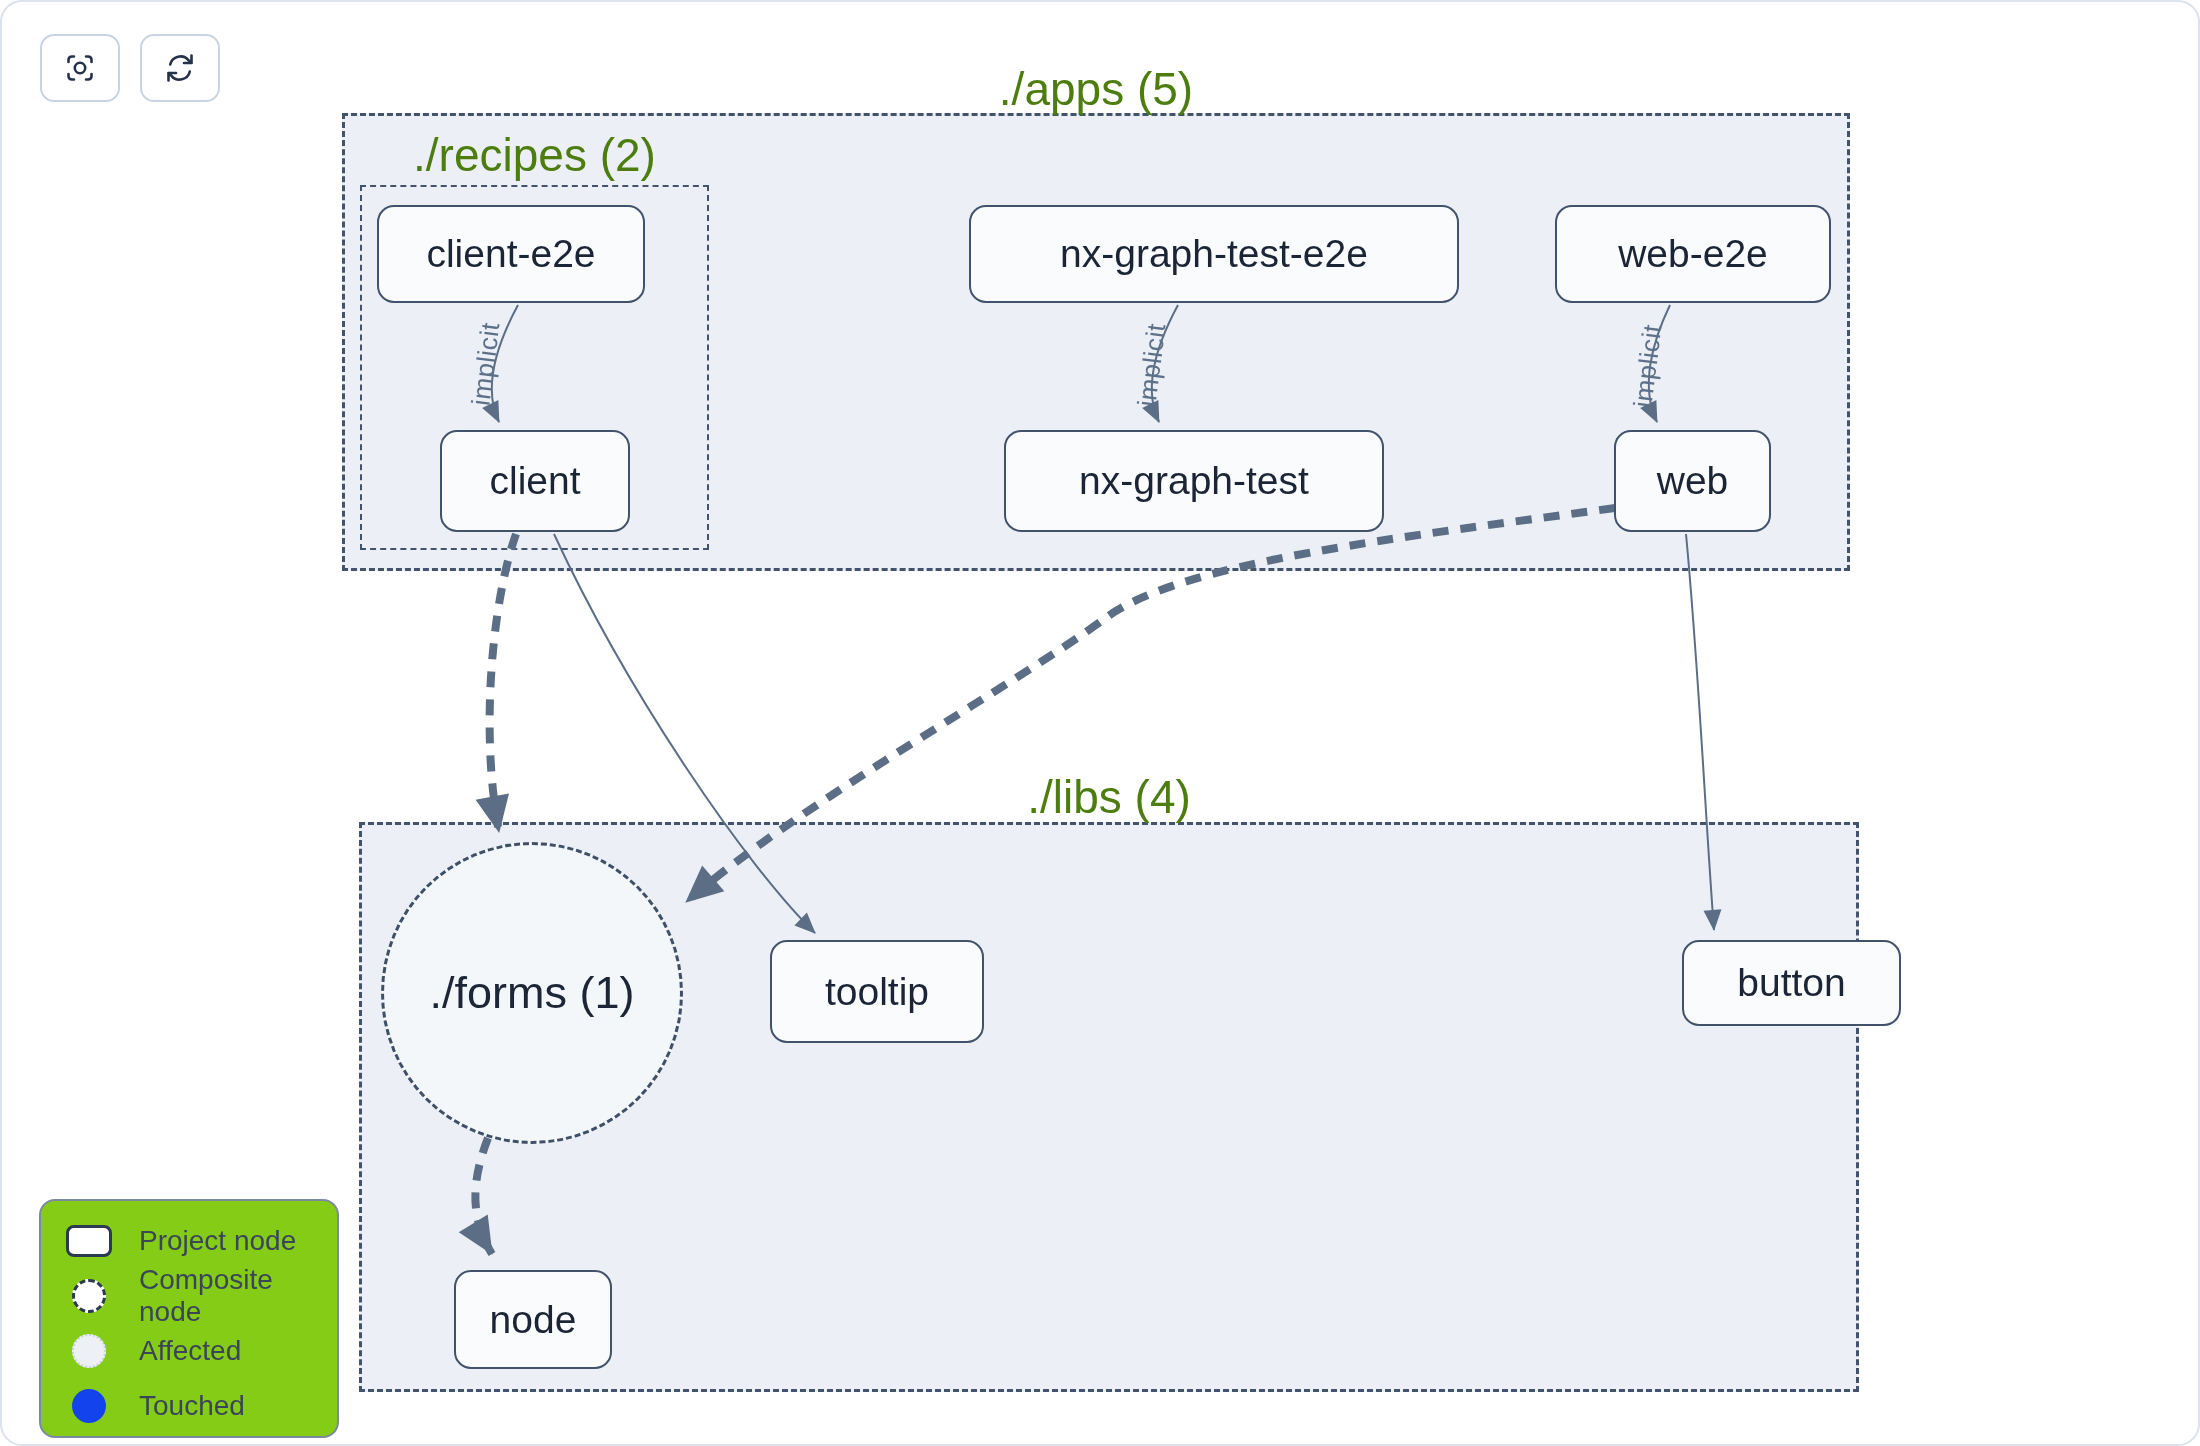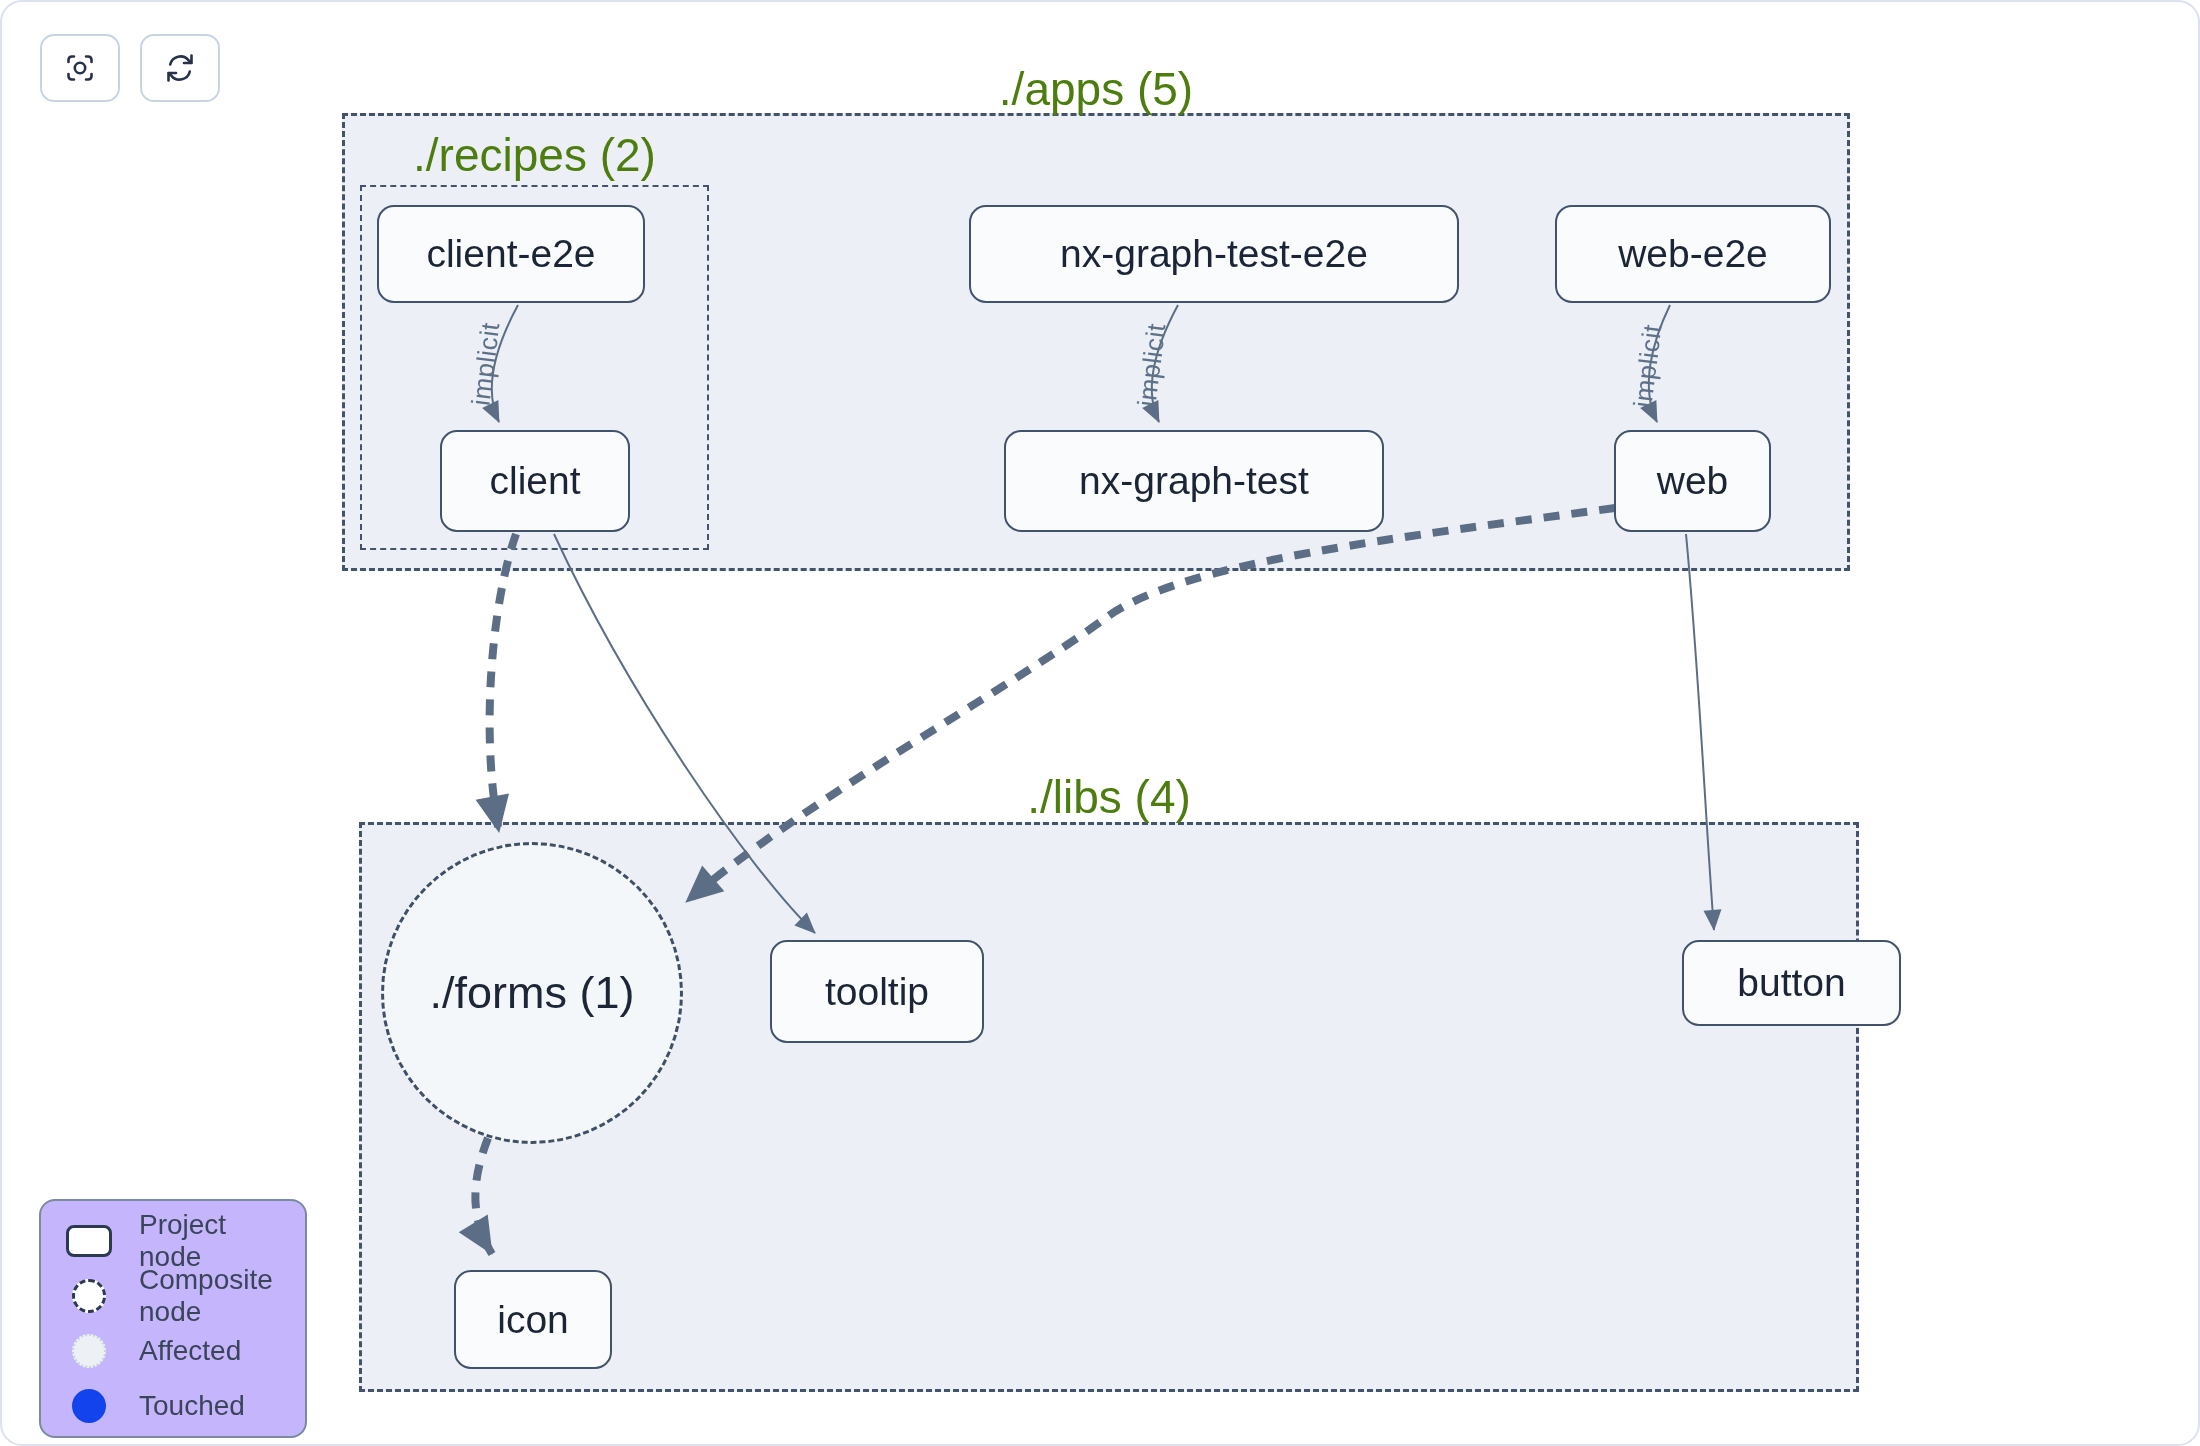--- a/index.html
+++ b/index.html
@@ -21,21 +21,21 @@
   
   svg.edges{position:absolute;left:0;top:0;z-index:3;}
   .implicit{position:absolute;color:#5e7088;font-size:26px;letter-spacing:.5px;
     transform:translate(-50%,-50%) rotate(-83deg);z-index:3;white-space:nowrap;}
   
   .toolbar{position:absolute;left:38px;top:32px;display:flex;gap:20px;z-index:6;}
   .tool-btn{width:80px;height:68px;background:#fff;border:2px solid #c9d4e2;border-radius:14px;
     display:flex;align-items:center;justify-content:center;box-sizing:border-box;cursor:pointer;padding:0;}
   .tool-btn svg{stroke:#25324a;fill:none;stroke-width:2.6;stroke-linecap:round;stroke-linejoin:round;}
   
-  .legend{position:absolute;left:37px;top:1197px;width:268px;background:#c4b5fd;border:2px solid #7c8aa0;
+  .legend{position:absolute;left:37px;top:1197px;width:300px;background:#84cc16;border:2px solid #7c8aa0;
     border-radius:16px;box-sizing:border-box;z-index:6;padding:18px 20px 8px 24px;display:flex;flex-direction:column;gap:11px;}
   .legend-row{display:flex;align-items:center;gap:26px;height:44px;}
   .legend-swatch{flex:0 0 48px;display:flex;align-items:center;justify-content:center;}
   .lg-rect{width:46px;height:32px;border:3px solid #2c3a4f;border-radius:8px;background:#fff;box-sizing:border-box;}
   .lg-dash{width:34px;height:34px;border:3px dashed #2c3a4f;border-radius:50%;background:#fff;box-sizing:border-box;}
   .lg-affected{width:34px;height:34px;border:2px dotted #c9d2dd;border-radius:50%;background:#edf1f6;box-sizing:border-box;}
   .lg-touched{width:34px;height:34px;border-radius:50%;box-sizing:border-box;}
   .legend-label{color:#3b4559;font-size:28px;}
 </style>
 </head>
@@ -83,21 +83,21 @@
   <div class="implicit" style="left:1646px;top:364px;">implicit</div>
 
   <div class="node" style="left:375px;top:203px;width:268px;height:98px;">client-e2e</div>
   <div class="node" style="left:438px;top:428px;width:190px;height:102px;">client</div>
   <div class="node" style="left:948px;top:203px;width:490px;height:98px;margin-left:19px;">nx-graph-test-e2e</div>
   <div class="node" style="left:1002px;top:428px;width:380px;height:102px;">nx-graph-test</div>
   <div class="node" style="left:1553px;top:203px;width:276px;height:98px;">web-e2e</div>
   <div class="node" style="left:768px;top:938px;width:214px;height:103px;">tooltip</div>
   <div class="node" style="left:1612px;top:428px;width:157px;height:102px;">web</div>
   <div class="node" style="left:1680px;top:938px;width:219px;height:86px;">button</div>
-  <div class="node" style="left:452px;top:1268px;width:158px;height:99px;">icon</div>
+  <div class="node" style="left:452px;top:1268px;width:158px;height:99px;">node</div>
 
   <div class="toolbar">
     <button class="tool-btn" title="">
       <svg width="36" height="36" viewBox="0 0 36 36">
         <path d="M6.5 12 V10 Q6.5 6.5 10 6.5 H12"></path>
         <path d="M24 6.5 H26 Q29.5 6.5 29.5 10 V12"></path>
         <path d="M29.5 24 V26 Q29.5 29.5 26 29.5 H24"></path>
         <path d="M12 29.5 H10 Q6.5 29.5 6.5 26 V24"></path>
         <circle cx="18" cy="18" r="5.2"></circle>
       </svg>

